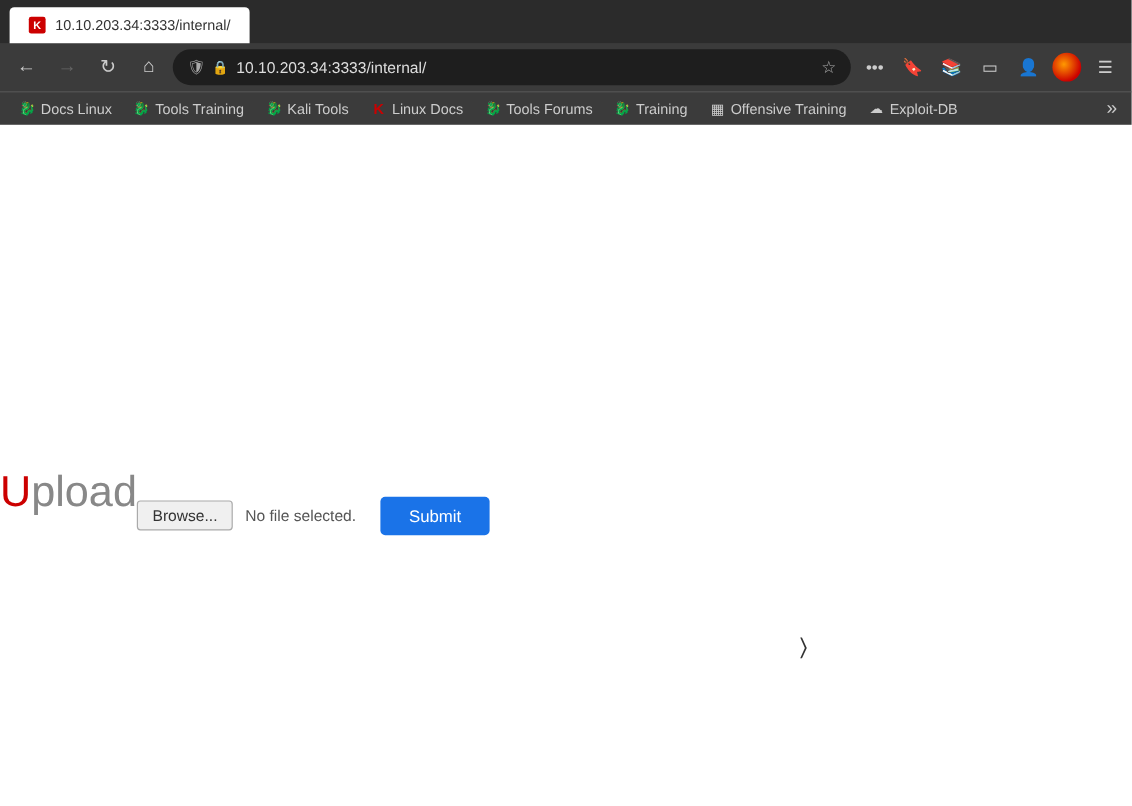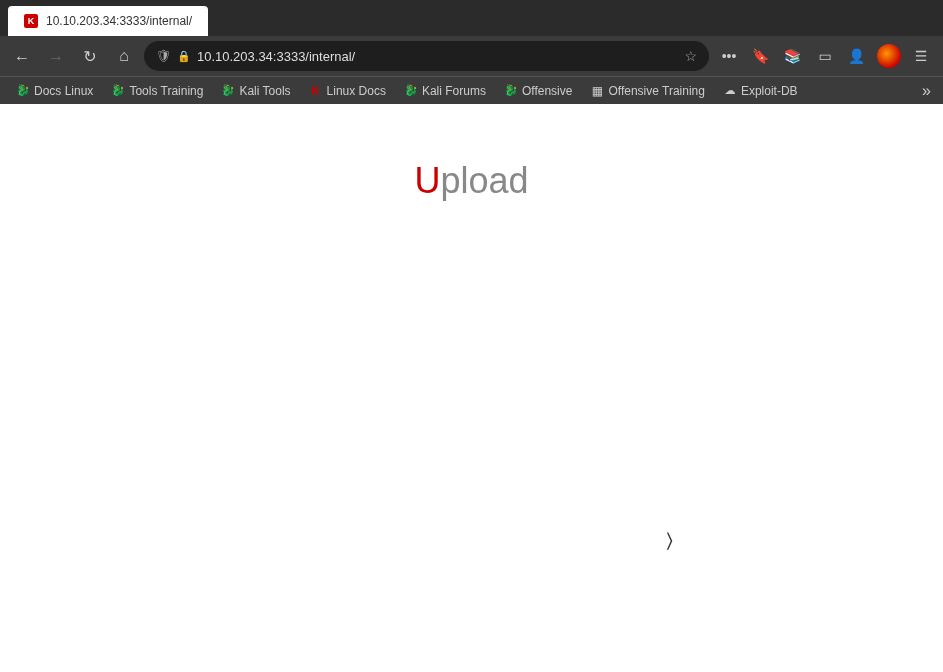--- a/index.html
+++ b/index.html
@@ -149,23 +149,22 @@
       font-size: 16px;
       cursor: pointer;
       padding: 0 4px;
     }
 
     
     .page-content {
       background: #fff;
       height: calc(672px - 36px - 40px - 28px);
       display: flex;
-      flex-direction: column;
-      align-items: center;
-      padding-top: 56px;
+      align-items: center;
+      padding-top: 83px;
     }
 
     .page-title {
       font-size: 36px;
       font-weight: normal;
       color: #333;
       margin-bottom: 40px;
     }
     .page-title span.U { color: #cc0000; }
     .page-title span.rest { color: #888; }
@@ -271,39 +270,46 @@
     <div class="bookmark-item">
       <span class="bm-icon kali-dot">🐉</span>
       <span>Kali Tools</span>
     </div>
     <div class="bookmark-item">
       <span class="bm-icon kali-red" style="font-size:12px;font-weight:bold;color:#cc0000;">K</span>
       <span>Linux Docs</span>
     </div>
     <div class="bookmark-item">
       <span class="bm-icon kali-dot">🐉</span>
-      <span>Kali Forums</span>
+      <span>Tools Forums</span>
     </div>
     <div class="bookmark-item">
       <span class="bm-icon">🐉</span>
-      <span>Offensive</span>
+      <span>Training</span>
     </div>
     <div class="bookmark-item">
       <span class="bm-icon" style="font-size:12px;">▦</span>
       <span>Offensive Training</span>
     </div>
     <div class="bookmark-item">
       <span class="bm-icon">☁</span>
       <span>Exploit-DB</span>
     </div>
     <div class="more-btn">»</div>
   </div>
 
 </div>
 
 <div class="page-content">
   <h1 class="page-title">
     <span class="U" style="color:#cc0000;">U</span><span class="rest" style="color:#888;">pload</span>
   </h1>
 
+  <div class="upload-form">
+    <div class="file-input-area">
+      <button class="browse-btn">Browse...</button>
+      <span class="no-file-text">No file selected.</span>
+    </div>
+    <button class="submit-btn">Submit</button>
+  </div>
 </div>
 
 <div class="cursor-indicator">〉</div>
 
 </body></html>

